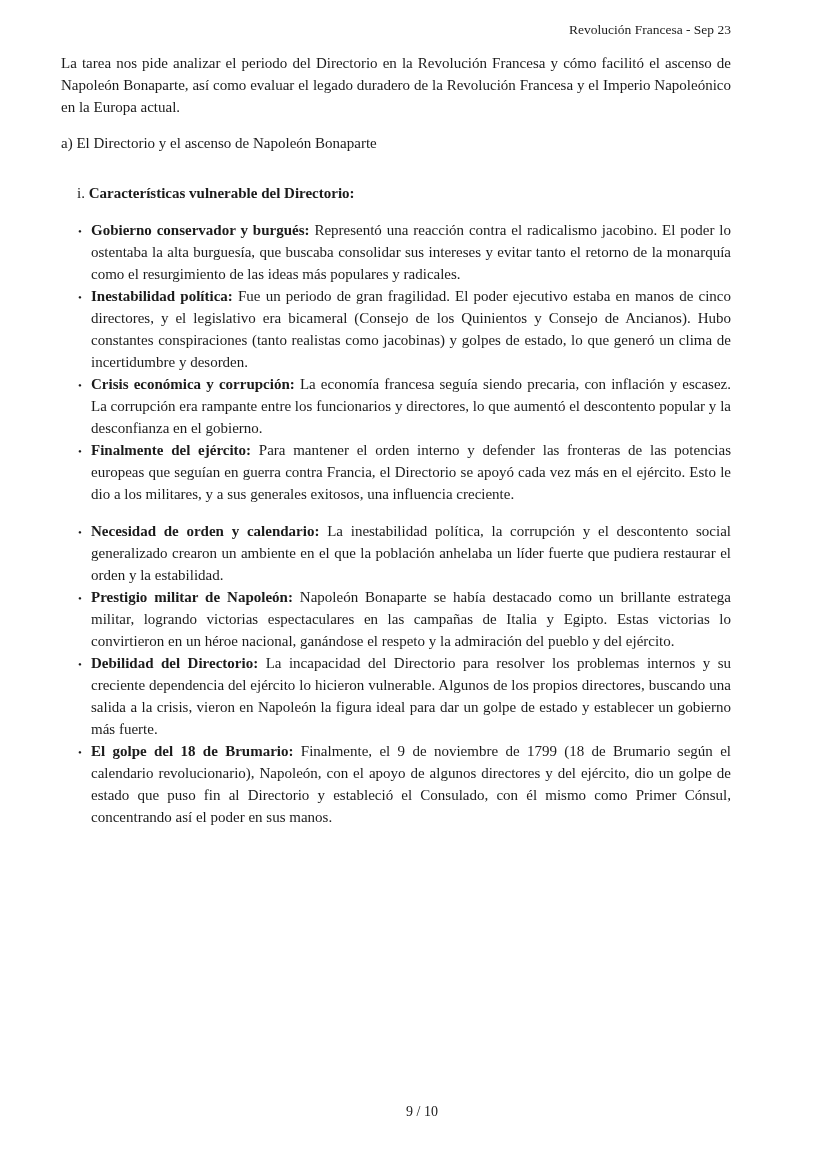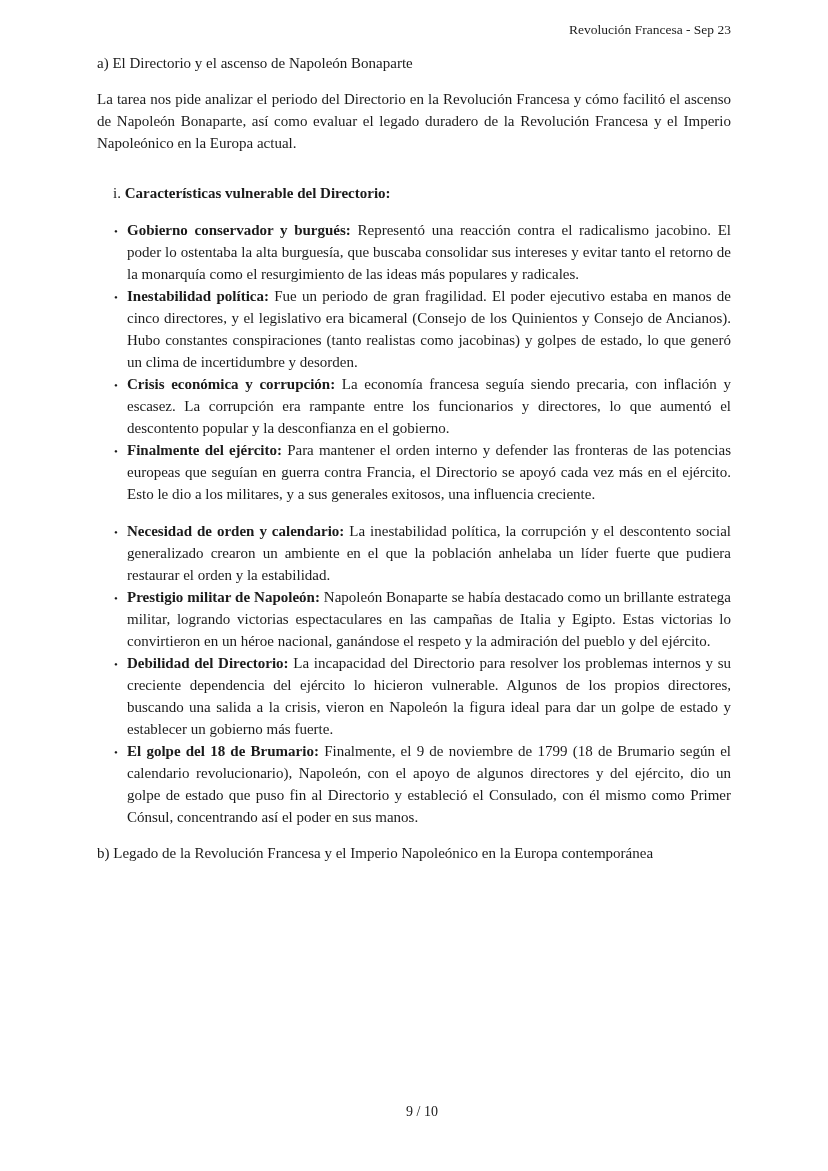--- a/index.html
+++ b/index.html
@@ -7,21 +7,21 @@
     position: relative;
     width: 828px;
     height: 1171px;
     margin: 0 auto;
     background: #ffffff;
     color: #1b1b1b;
     font-family: "Liberation Serif", "DejaVu Serif", serif;
     font-size: 15px;
     line-height: 22px;
     box-sizing: border-box;
-    padding: 22px 97px 0 97px;
+    padding: 22px 97px 0 61px;
     overflow: hidden;
   }
   .running-head {
     text-align: right;
     font-size: 13.5px;
     line-height: 16px;
   }
   .doc-title {
     font-size: 19.5px;
     line-height: 24px;
@@ -69,23 +69,23 @@
   }
 </style>
 </head>
 <body>
 
 <div class="page">
 
   <div class="running-head">Revolución Francesa - Sep 23</div>
 
 
+  <p class="para">La tarea nos pide analizar el periodo del Directorio en la Revolución Francesa y cómo facilitó el ascenso de Napoleón Bonaparte, así como evaluar el legado duradero de la Revolución Francesa y el Imperio Napoleónico en la Europa actual.</p>
+
   <p class="para single-line">a) El Directorio y el ascenso de Napoleón Bonaparte</p>
-
-  <p class="para">La tarea nos pide analizar el periodo del Directorio en la Revolución Francesa y cómo facilitó el ascenso de Napoleón Bonaparte, así como evaluar el legado duradero de la Revolución Francesa y el Imperio Napoleónico en la Europa actual.</p>
 
 
   <div class="enum-heading">
     <span class="enum-label">i.</span>
     <span class="enum-text">Características vulnerable del Directorio:</span>
   </div>
 
   <ul class="bullets">
     <li>
       <span class="bullet-marker">•</span>
@@ -126,17 +126,16 @@
       <span class="term">Debilidad del Directorio:</span>
       <span>La incapacidad del Directorio para resolver los problemas internos y su creciente dependencia del ejército lo hicieron vulnerable. Algunos de los propios directores, buscando una salida a la crisis, vieron en Napoleón la figura ideal para dar un golpe de estado y establecer un gobierno más fuerte.</span>
     </li>
     <li>
       <span class="bullet-marker">•</span>
       <span class="term">El golpe del 18 de Brumario:</span>
       <span>Finalmente, el 9 de noviembre de 1799 (18 de Brumario según el calendario revolucionario), Napoleón, con el apoyo de algunos directores y del ejército, dio un golpe de estado que puso fin al Directorio y estableció el Consulado, con él mismo como Primer Cónsul, concentrando así el poder en sus manos.</span>
     </li>
   </ul>
 
-  <p class="para single-line">b) Legado de la Revolución Francesa y el Imperio Napoleónico en la Europa contemporánea</p>
 
   <div class="page-footer">9 / 10</div>
 
 </div>
 
 </body></html>

